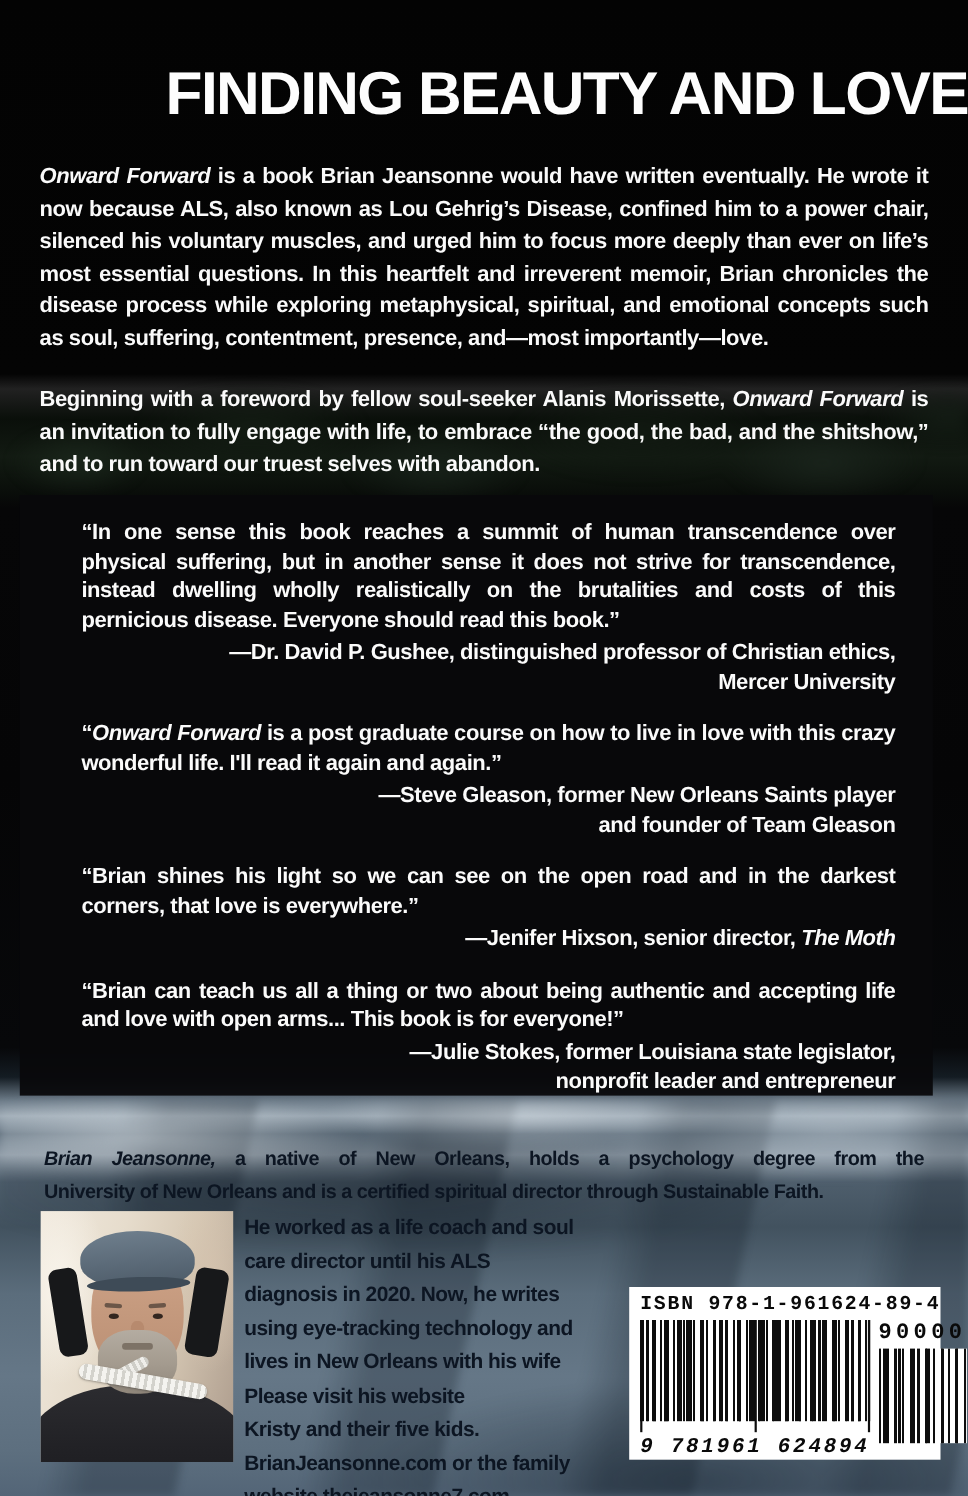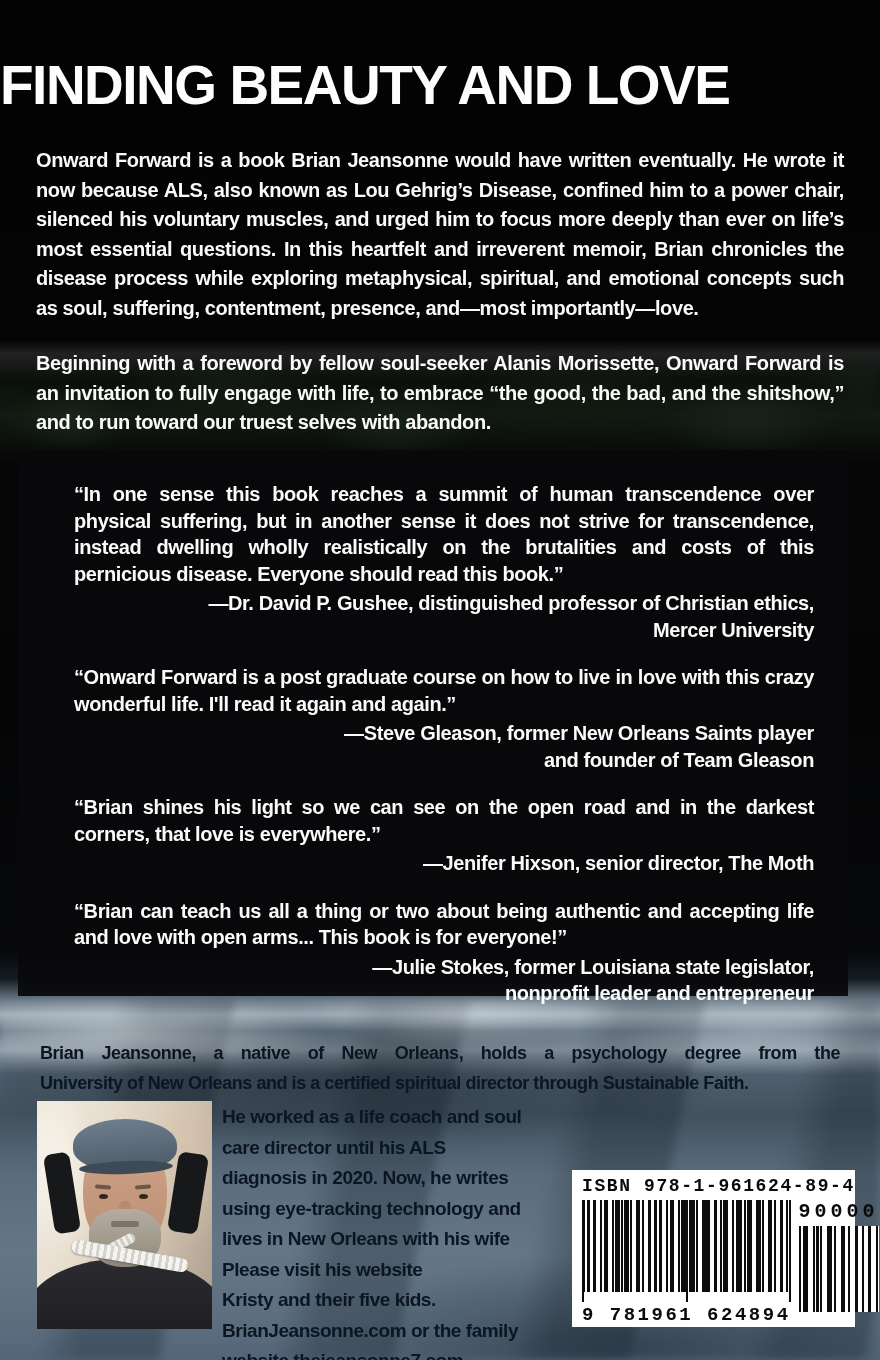--- a/index.html
+++ b/index.html
@@ -29,41 +29,41 @@
     top:1000px;height:360px;filter:blur(4px);
     background:
       radial-gradient(300px 55px at 14% 9%, rgba(232,238,242,.55), transparent 70%),
       radial-gradient(260px 45px at 54% 4%, rgba(226,233,239,.5), transparent 70%),
       radial-gradient(300px 65px at 86% 8%, rgba(212,222,230,.45), transparent 70%),
       radial-gradient(520px 90px at 38% 22%, rgba(10,18,26,.42), transparent 75%),
       repeating-linear-gradient(102deg, rgba(15,25,35,0) 0 110px, rgba(15,25,35,.26) 150px 230px),
       radial-gradient(420px 120px at 72% 96%, rgba(20,32,44,.5), transparent 75%);
   }
   .title{
-    position:absolute;top:20px;left:0;width:880px;text-align:left;
+    position:absolute;top:20px;left:0;width:880px;text-align:right;
     color:#fdfdfd;font-weight:bold;font-size:55px;line-height:57px;letter-spacing:-1.5px;
   }
   .intro{
     position:absolute;top:146px;left:36px;width:808px;
     color:#fafafa;font-weight:bold;font-size:20px;line-height:29.5px;
     letter-spacing:-.4px;text-align:justify;
   }
   .intro p{margin:0;}
   .intro p + p{margin-top:26px;}
-  .it{}
+  .it{font-style:italic;}
   .panel{
     position:absolute;top:450px;left:18px;width:830px;height:546px;
     box-sizing:border-box;padding:19px 34px 0 56px;
     background:rgba(9,9,11,.94);
     color:#fbfbfb;font-weight:bold;font-size:20px;line-height:26.5px;
     letter-spacing:-.4px;
   }
   .panel p{margin:0;text-align:justify;}
   .panel p.q{margin-top:21px;}
-  .panel p.q:first-child{margin-top:12px;}
+  .panel p.q:first-child{margin-top:2px;}
   .attr{margin-top:3px;text-align:right;}
   .bio-intro{
     position:absolute;top:1038px;left:40px;width:800px;
     color:#0c1522;font-weight:bold;font-size:18px;line-height:30px;letter-spacing:-.45px;
   }
   .bio-line1{text-align:justify;text-align-last:justify;}
   .bio-line2{white-space:nowrap;}
   .bio-details{
     position:absolute;top:1102px;left:222px;width:360px;
     color:#0c1522;font-weight:bold;font-size:19px;line-height:30.5px;letter-spacing:-.45px;
@@ -114,21 +114,21 @@
   .bars{
     height:92px;background-color:#fff;
     background-image:
       repeating-linear-gradient(90deg,#0d0d0d 0 2px,transparent 2px 6px),
       repeating-linear-gradient(90deg,#0d0d0d 0 3px,transparent 3px 11px),
       repeating-linear-gradient(90deg,transparent 0 5px,#0d0d0d 5px 7px,transparent 7px 17px);
     position:relative;
   }
   .guard{position:absolute;top:0;width:2px;height:102px;background:#0d0d0d;}
   .g1{left:0;} .g2{left:50%;} .g3{right:0;}
-  .digits{margin-top:12px;font-size:19px;letter-spacing:2.5px;text-align:center;white-space:nowrap;font-weight:bold;}
+  .digits{margin-top:12px;font-size:19px;letter-spacing:2.5px;text-align:center;white-space:nowrap;font-weight:bold;font-style:italic;}
   .supp{width:80px;}
   .supp-num{font-size:20px;letter-spacing:4px;text-align:center;white-space:nowrap;font-weight:bold;}
   .supp-bars{
     margin-top:3px;height:86px;background-color:#fff;
     background-image:
       repeating-linear-gradient(90deg,#0d0d0d 0 2px,transparent 2px 7px),
       repeating-linear-gradient(90deg,transparent 0 4px,#0d0d0d 4px 7px,transparent 7px 13px);
   }
 </style>
 </head>

